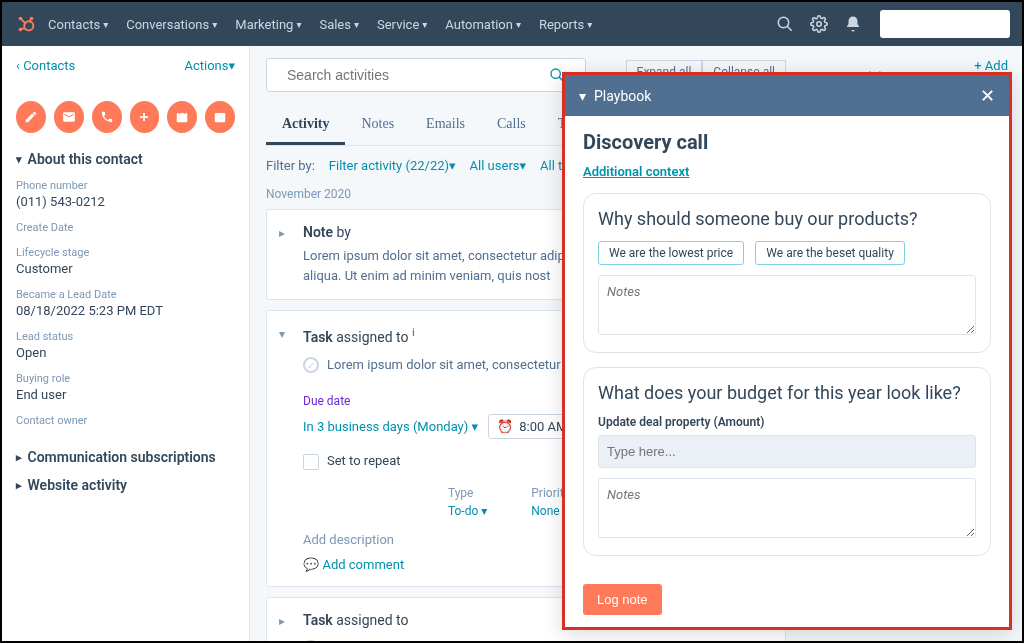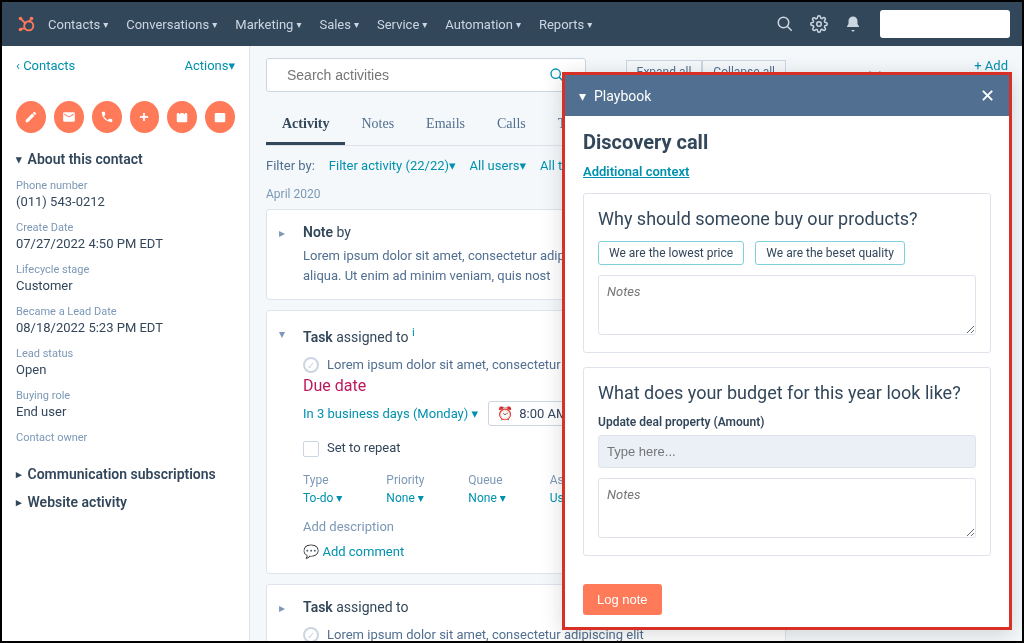--- a/index.html
+++ b/index.html
@@ -32,39 +32,39 @@
 .filter-row { margin-top:12px; font-size:13px; color:#516f90; display:flex; gap:14px; align-items:center;}
 .filter-link { color:#0091ae; cursor:pointer; display:flex; align-items:center;}
 .month-label { font-size:12px; color:#7c98b6; margin:14px 0 8px;}
 .card { background:#fff; border:1px solid #dfe3eb; border-radius:3px; margin-bottom:10px; padding:14px 16px 14px 36px; position:relative;}
 .card .tog { position:absolute; left:12px; top:16px; color:#7c98b6; cursor:pointer; font-size:12px;}
 .card .title { font-size:14px; color:#33475b;}
 .card .title b { font-weight:600;}
 .card .body { color:#516f90; font-size:13px; margin-top:6px; line-height:1.5;}
 .check-circle { width:16px; height:16px; border:2px solid #cbd6e2; border-radius:50%; display:inline-block; vertical-align:middle; margin-right:8px; position:relative;}
 .check-circle::after { content:"✓"; font-size:10px; color:#cbd6e2; position:absolute; left:2px; top:-1px;}
-.task-sub { display:flex; gap:44px; margin-top:16px; font-size:12px;}
+.task-sub { display:flex; gap:44px; margin-top:16px; font-size:12px;justify-content:flex-end;}
 .ts-label { color:#7c98b6; margin-bottom:4px;}
 .ts-value { color:#0091ae; cursor:pointer;}
 .add-desc { color:#7c98b6; font-size:13px; margin-top:14px; cursor:pointer;}
 .add-comment { color:#0091ae; font-size:13px; margin-top:10px; cursor:pointer;}
 .due-row { display:flex; align-items:center; gap:10px; margin-top:6px;}
 .due-link { color:#0091ae; font-size:13px; cursor:pointer;}
 .time-pill { border:1px solid #cbd6e2; border-radius:3px; padding:4px 8px; font-size:13px; display:flex; align-items:center; gap:6px;}
 .checkbox-sq { width:16px; height:16px; border:1px solid #cbd6e2; border-radius:2px; display:inline-block; vertical-align:middle; margin-right:8px;}
 .rightcol { width:220px; padding:12px 14px; overflow:hidden;}
 .add-link { float:right; color:#0091ae; font-size:13px; cursor:pointer;}
 .playbook { position:absolute; right:10px; top:70px; width:450px; height:558px; background:#fff; border:3px solid #d93025; display:flex; flex-direction:column; box-shadow:0 4px 20px rgba(0,0,0,0.15);}
 .pb-head { background:#516f90; color:#fff; padding:10px 14px; display:flex; align-items:center; font-size:14px;}
 .pb-head .chev { margin-right:8px; cursor:pointer;}
 .pb-head .close { margin-left:auto; cursor:pointer; font-size:18px;}
 .pb-body { padding:14px 18px; overflow-y:auto; flex:1;}
 .pb-title { font-size:20px; font-weight:700; color:#33475b; margin-bottom:10px;}
 .pb-link { color:#0091ae; font-size:13px; text-decoration:underline; font-weight:600; cursor:pointer;}
-.pb-qcard { border:1px solid #dfe3eb; border-radius:3px; padding:14px; margin-top:14px;}
+.pb-qcard { border:1px solid #dfe3eb; border-radius:13px; padding:14px; margin-top:14px;}
 .pb-q { font-size:18px; color:#33475b; margin-bottom:12px;}
 .chip { display:inline-block; border:1px solid #7fd1de; color:#33475b; background:#fff; border-radius:3px; padding:4px 10px; font-size:12px; margin-right:8px; cursor:pointer;}
 .notes-area { width:100%; min-height:60px; border:1px solid #dfe3eb; border-radius:3px; margin-top:10px; padding:8px; font-size:13px; font-style:italic; color:#7c98b6; resize:vertical; font-family:inherit;}
 .pb-desc { font-size:12px; color:#516f90; margin-top:14px; line-height:1.5;}
 .pb-sublabel { font-size:12px; font-weight:600; color:#33475b; margin:8px 0 6px;}
 .type-input { width:100%; border:1px solid #dfe3eb; background:#eaf0f6; padding:8px; font-size:13px; color:#7c98b6; border-radius:3px;}
 .pb-footer { padding:12px 18px;}
 .log-btn { background:#ff7a59; color:#fff; border:none; border-radius:3px; padding:8px 14px; font-size:13px; cursor:pointer;}
 svg { display:block;}
 </style>
@@ -173,21 +173,20 @@
         </div>
     </div>
     <div class="sec-head">
         <span class="chev">▾</span>
         <span>About this contact</span>
       </div>
     <div id="fields">
         <div class="field-label">Phone number</div>
         <div class="field-value">(011) 543-0212</div>
         <div class="field-label">Create Date</div>
-        <div class="field-value">07/27/2022 4:50 PM EDT</div>
         <div class="field-label">Lifecycle stage</div>
         <div class="field-value">Customer</div>
         <div class="field-label">Became a Lead Date</div>
         <div class="field-value">08/18/2022 5:23 PM EDT</div>
         <div class="field-label">Lead status</div>
         <div class="field-value">Open</div>
         <div class="field-label">Buying role</div>
         <div class="field-value">End user</div>
         <div class="field-label">Contact owner</div>
         <div class="field-value"></div>
@@ -224,33 +223,33 @@
       <div class="tab">Emails</div>
       <div class="tab">Calls</div>
       <div class="tab">T</div>
     </div>
     <div class="filter-row">
       <span>Filter by:</span>
       <span class="filter-link"><span>Filter activity (22/22)</span> ▾</span>
       <span class="filter-link"><span>All users</span> ▾</span>
       <span class="filter-link"><span>All teams</span> ▾</span>
     </div>
-    <div class="month-label">April 2020</div>
+    <div class="month-label">November 2020</div>
 
     <div class="card">
       <span class="tog">▸</span>
       <div class="title"><b>Note</b> <span>by</span></div>
       <div class="body">Lorem ipsum dolor sit amet, consectetur adipiscing elit, sed et dolore magna aliqua. Ut enim ad minim veniam, quis nost</div>
     </div>
 
     <div class="card">
       <span class="tog">▾</span>
       <div class="title"><b>Task</b> <span>assigned to</span> <sup style="color:#0091ae;">i</sup></div>
       <div class="body" style="margin-top:10px;"><span class="check-circle"></span><span>Lorem ipsum dolor sit amet, consectetur adipiscing elit</span></div>
-      <div style="margin-top:2px; font-size:16px; color:#be185d;">Due date</div>
+      <div style="margin-top:20px; font-size:12px; color:#6d28d9;">Due date</div>
       <div class="due-row">
         <span class="due-link"><span>In 3 business days (Monday)</span> ▾</span>
         <span class="time-pill">
             <span>⏰</span>
             <span>8:00 AM</span>
           </span>
       </div>
       <div style="margin-top:14px;"><span class="checkbox-sq"></span><span>Set to repeat</span></div>
       <div class="task-sub">
         <div>

